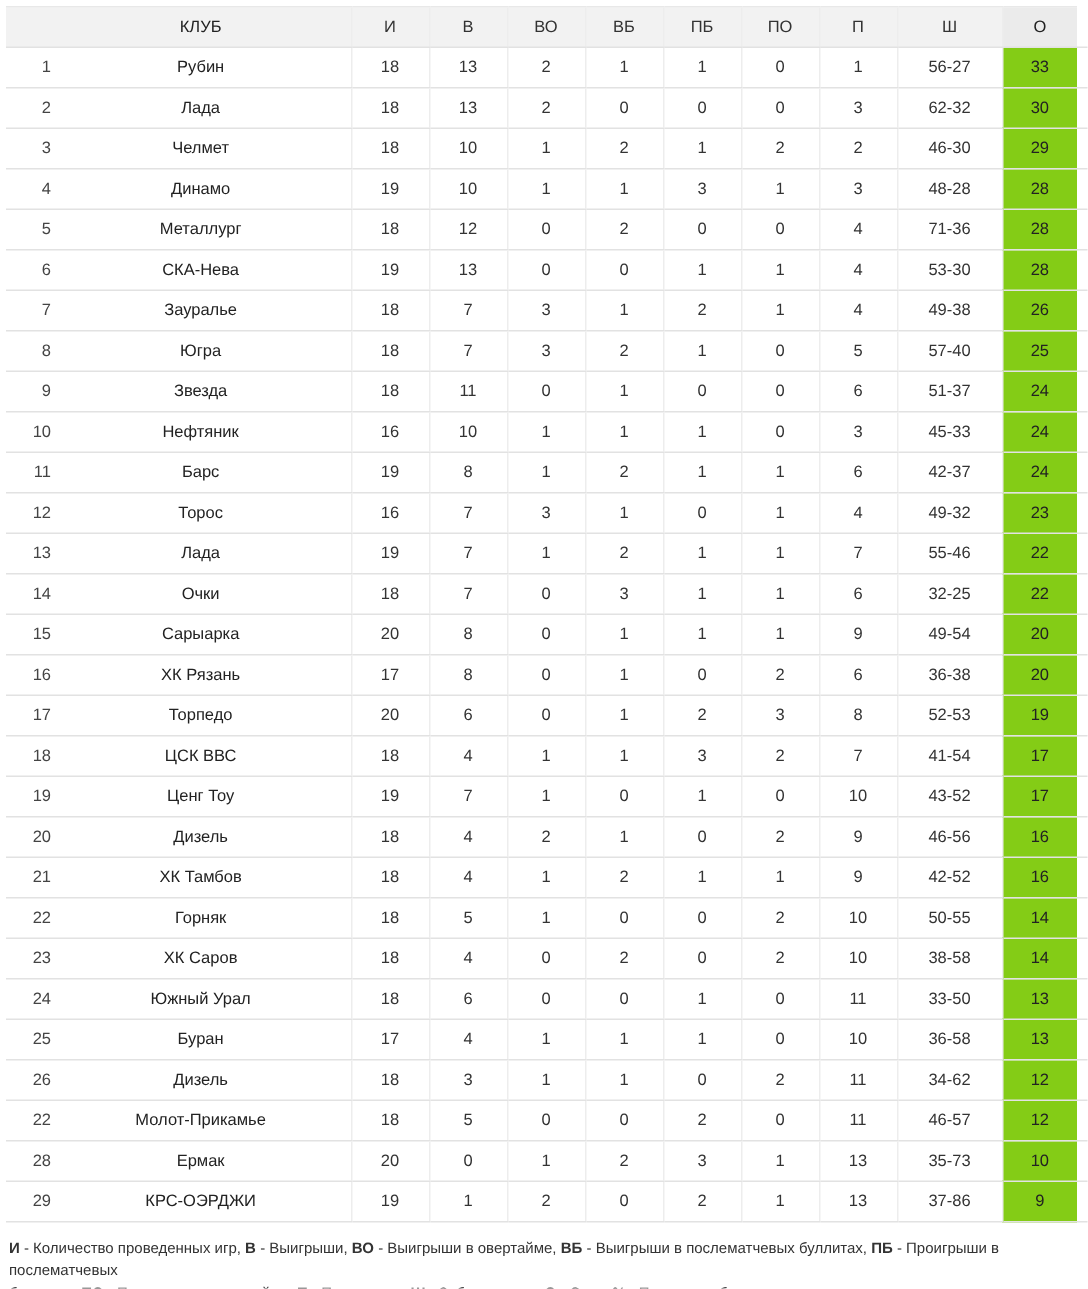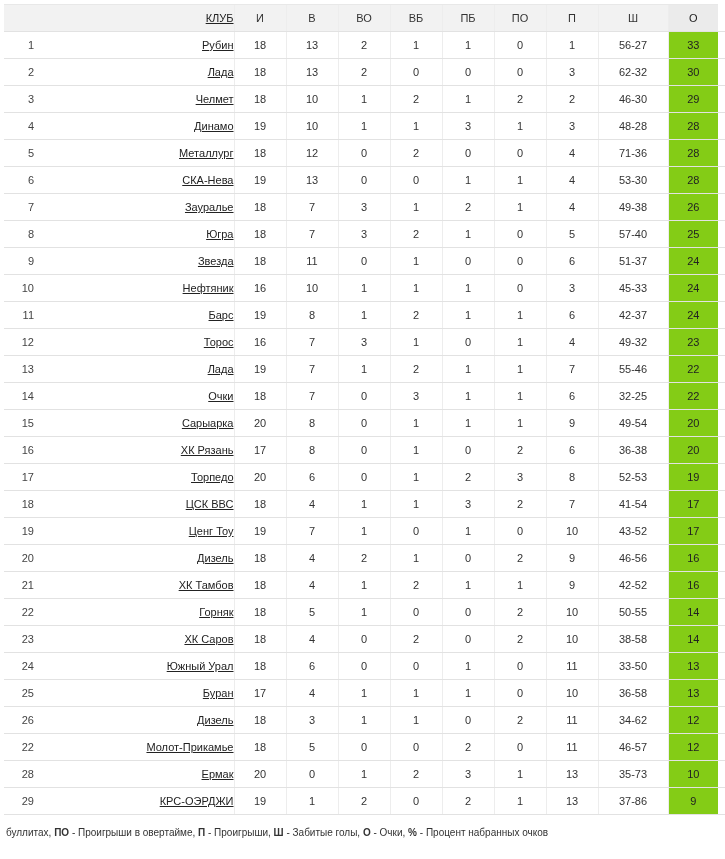--- a/index.html
+++ b/index.html
@@ -50,24 +50,23 @@
   col.c-goals  { width: 70px; }
   col.c-pts    { width: 50px; }
   col.c-tail   { width: 41px; }
 
   td.pos, th.pos {
     text-align: right;
     padding-right: 8px;
     color: #444444;
   }
   td.club, th.club {
-    text-align: right;
+    text-align: center;
     padding-left: 8px;
     color: #222222;
-    text-decoration: underline;
   }
   th.club { font-weight: bold; }
   td.stat, th.stat {
     text-align: center;
     color: #333333;
   }
   td.goals, th.goals {
     text-align: center;
     color: #333333;
   }
@@ -536,16 +535,19 @@
           <td class="stat sep-left">13</td>
           <td class="goals sep-left">37-86</td>
           <td class="pts sep-left">9</td>
           <td class="tail"></td>
         </tr>
       </tbody>
   </table>
 
   <div class="legend">
     <div>
+      <b>И</b><span> - Количество проведенных игр, </span><b>В</b><span> - Выигрыши, </span><b>ВО</b><span> - Выигрыши в овертайме, </span><b>ВБ</b><span> - Выигрыши в послематчевых буллитах, </span><b>ПБ</b><span> - Проигрыши в послематчевых</span>
+    </div>
+    <div>
       <span>буллитах, </span><b>ПО</b><span> - Проигрыши в овертайме, </span><b>П</b><span> - Проигрыши, </span><b>Ш</b><span> - Забитые голы, </span><b>О</b><span> - Очки, </span><b>%</b><span> - Процент набранных очков</span>
     </div>
   </div>
 </div>
 
 </body></html>

